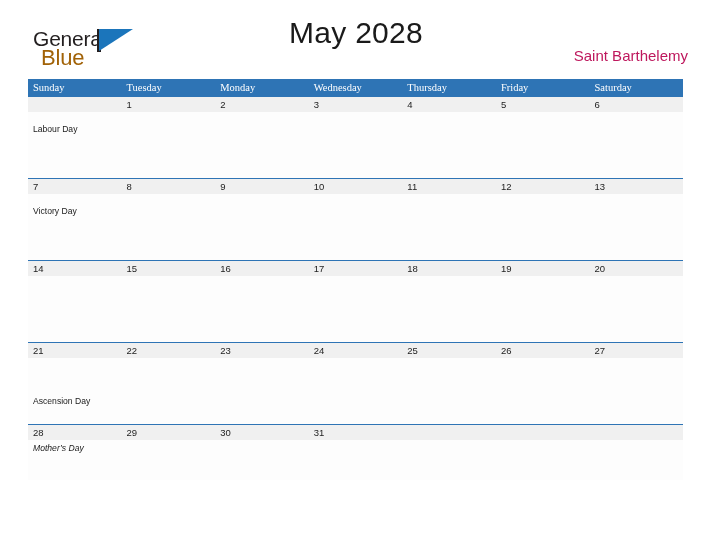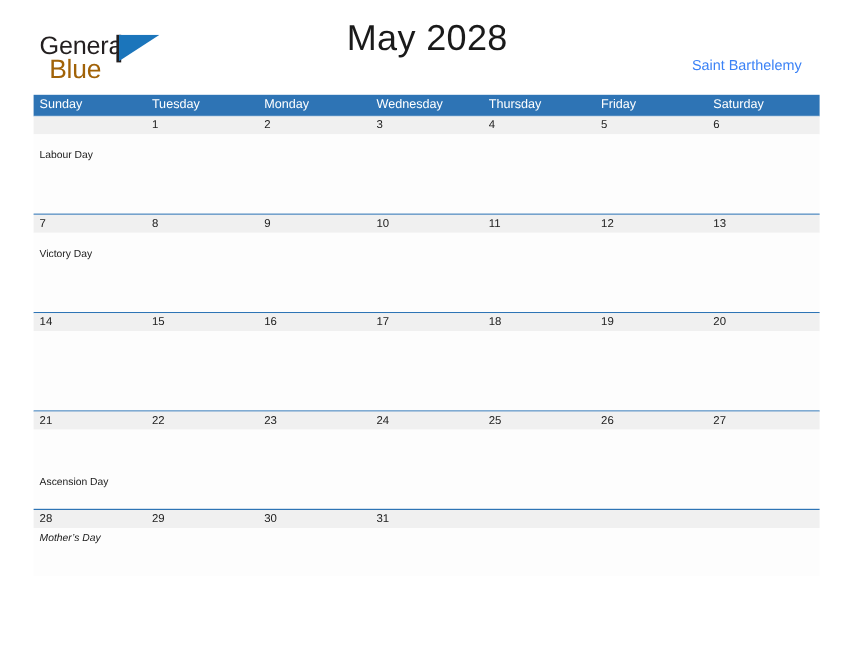--- a/index.html
+++ b/index.html
@@ -74,24 +74,24 @@
     right: 0;
     top: 16px;
     text-align: center;
     font-size: 30px;
     font-weight: normal;
     color: #1a1a1a;
     letter-spacing: 0.3px;
   }
   .location {
     position: absolute;
-    right: 44px;
+    right: 24px;
     top: 47px;
-    font-size: 12px;
-    color: #3b82f6;
+    font-size: 15px;
+    color: #be185d;
   }
 
   
   .calendar {
     position: absolute;
     left: 28px;
     top: 79px;
     width: 655px;
   }
   .weekday-row {
@@ -100,20 +100,21 @@
     height: 17px;
   }
   .weekday {
     flex: 1 1 0;
     color: #ffffff;
     font-size: 10.5px;
     line-height: 17px;
     padding-left: 5px;
     box-sizing: border-box;
     white-space: nowrap;
+    font-family: Liberation Serif, serif;
   }
 
   .week {
     border-top: 1.2px solid #2e74b5;
   }
   .week:first-of-type {
     border-top: none;
   }
   .week-dates {
     display: flex;

